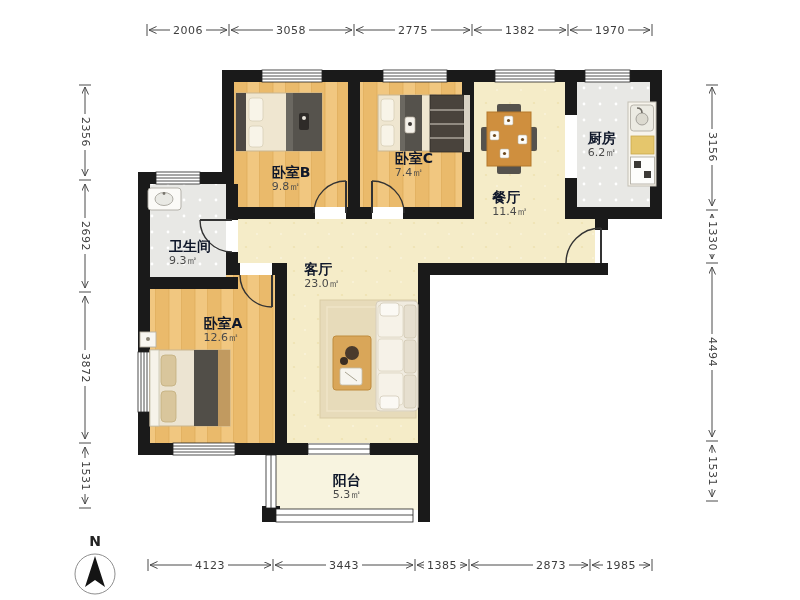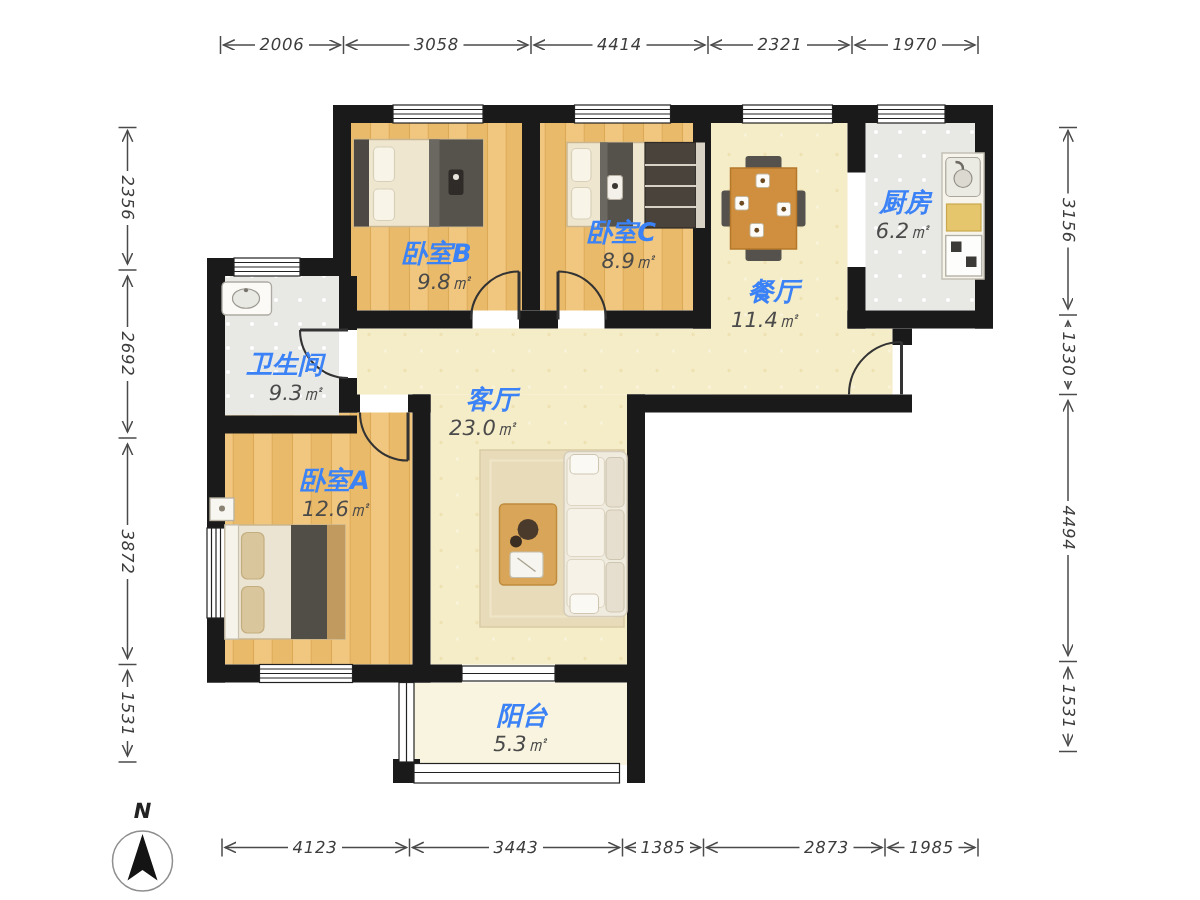--- a/index.html
+++ b/index.html
@@ -1,21 +1,21 @@
 <!DOCTYPE html>
 <html><head>
 <meta charset="utf-8">
 <style>
   html,body{margin:0;padding:0;background:#ffffff;}
   .stage{position:relative;width:800px;height:600px;background:#ffffff;overflow:hidden;
          font-family:"DejaVu Sans","Liberation Sans",sans-serif;}
   .plan-svg{position:absolute;left:0;top:0;}
-  .label{position:absolute;transform:translate(-50%,-50%);text-align:right;white-space:nowrap;pointer-events:none;font-style:italic;}
-  .room-label .rn{font-size:17px;font-weight:600;color:#3b82f6;line-height:1.15;}
-  .room-label .ra{font-size:14px;color:#4a4a4a;line-height:1.2;}
+  .label{position:absolute;transform:translate(-50%,-50%);text-align:left;white-space:nowrap;pointer-events:none;}
+  .room-label .rn{font-size:14px;font-weight:600;color:#0f172a;line-height:1.15;}
+  .room-label .ra{font-size:11px;color:#4a4a4a;line-height:1.2;}
   .dim{font-size:11px;color:#3d3d3d;background:#ffffff;padding:0 3px;letter-spacing:0.5px;}
   .dim-v{writing-mode:vertical-rl;padding:3px 0;}
   .north-label{font-size:14px;font-weight:600;color:#222;}
 </style>
 </head>
 <body>
 
 <div class="stage">
 
 <svg class="plan-svg" width="800" height="600" viewBox="0 0 800 600">
@@ -324,21 +324,21 @@
     <polygon points="95,556 85,587 95,580 105,587" fill="#141414"></polygon>
   </g>
 </svg>
 
 <div class="label room-label" style="left:291px;top:179px">
   <div class="rn">卧室B</div>
   <div class="ra">9.8㎡</div>
 </div>
 <div class="label room-label" style="left:414px;top:165px">
   <div class="rn">卧室C</div>
-  <div class="ra">8.9㎡</div>
+  <div class="ra">7.4㎡</div>
 </div>
 <div class="label room-label" style="left:510px;top:204px">
   <div class="rn">餐厅</div>
   <div class="ra">11.4㎡</div>
 </div>
 <div class="label room-label" style="left:602px;top:145px">
   <div class="rn">厨房</div>
   <div class="ra">6.2㎡</div>
 </div>
 <div class="label room-label" style="left:190px;top:253px">
@@ -353,22 +353,22 @@
   <div class="rn">卧室A</div>
   <div class="ra">12.6㎡</div>
 </div>
 <div class="label room-label" style="left:347px;top:487px">
   <div class="rn">阳台</div>
   <div class="ra">5.3㎡</div>
 </div>
 
 <div class="label dim" style="left:188px;top:30px">2006</div>
 <div class="label dim" style="left:291px;top:30px">3058</div>
-<div class="label dim" style="left:413px;top:30px">4414</div>
-<div class="label dim" style="left:520px;top:30px">2321</div>
+<div class="label dim" style="left:413px;top:30px">2775</div>
+<div class="label dim" style="left:520px;top:30px">1382</div>
 <div class="label dim" style="left:610px;top:30px">1970</div>
 
 <div class="label dim" style="left:210px;top:565px">4123</div>
 <div class="label dim" style="left:344px;top:565px">3443</div>
 <div class="label dim" style="left:442px;top:565px">1385</div>
 <div class="label dim" style="left:551px;top:565px">2873</div>
 <div class="label dim" style="left:621px;top:565px">1985</div>
 
 <div class="label dim dim-v" style="left:85px;top:132px">2356</div>
 <div class="label dim dim-v" style="left:85px;top:236px">2692</div>

